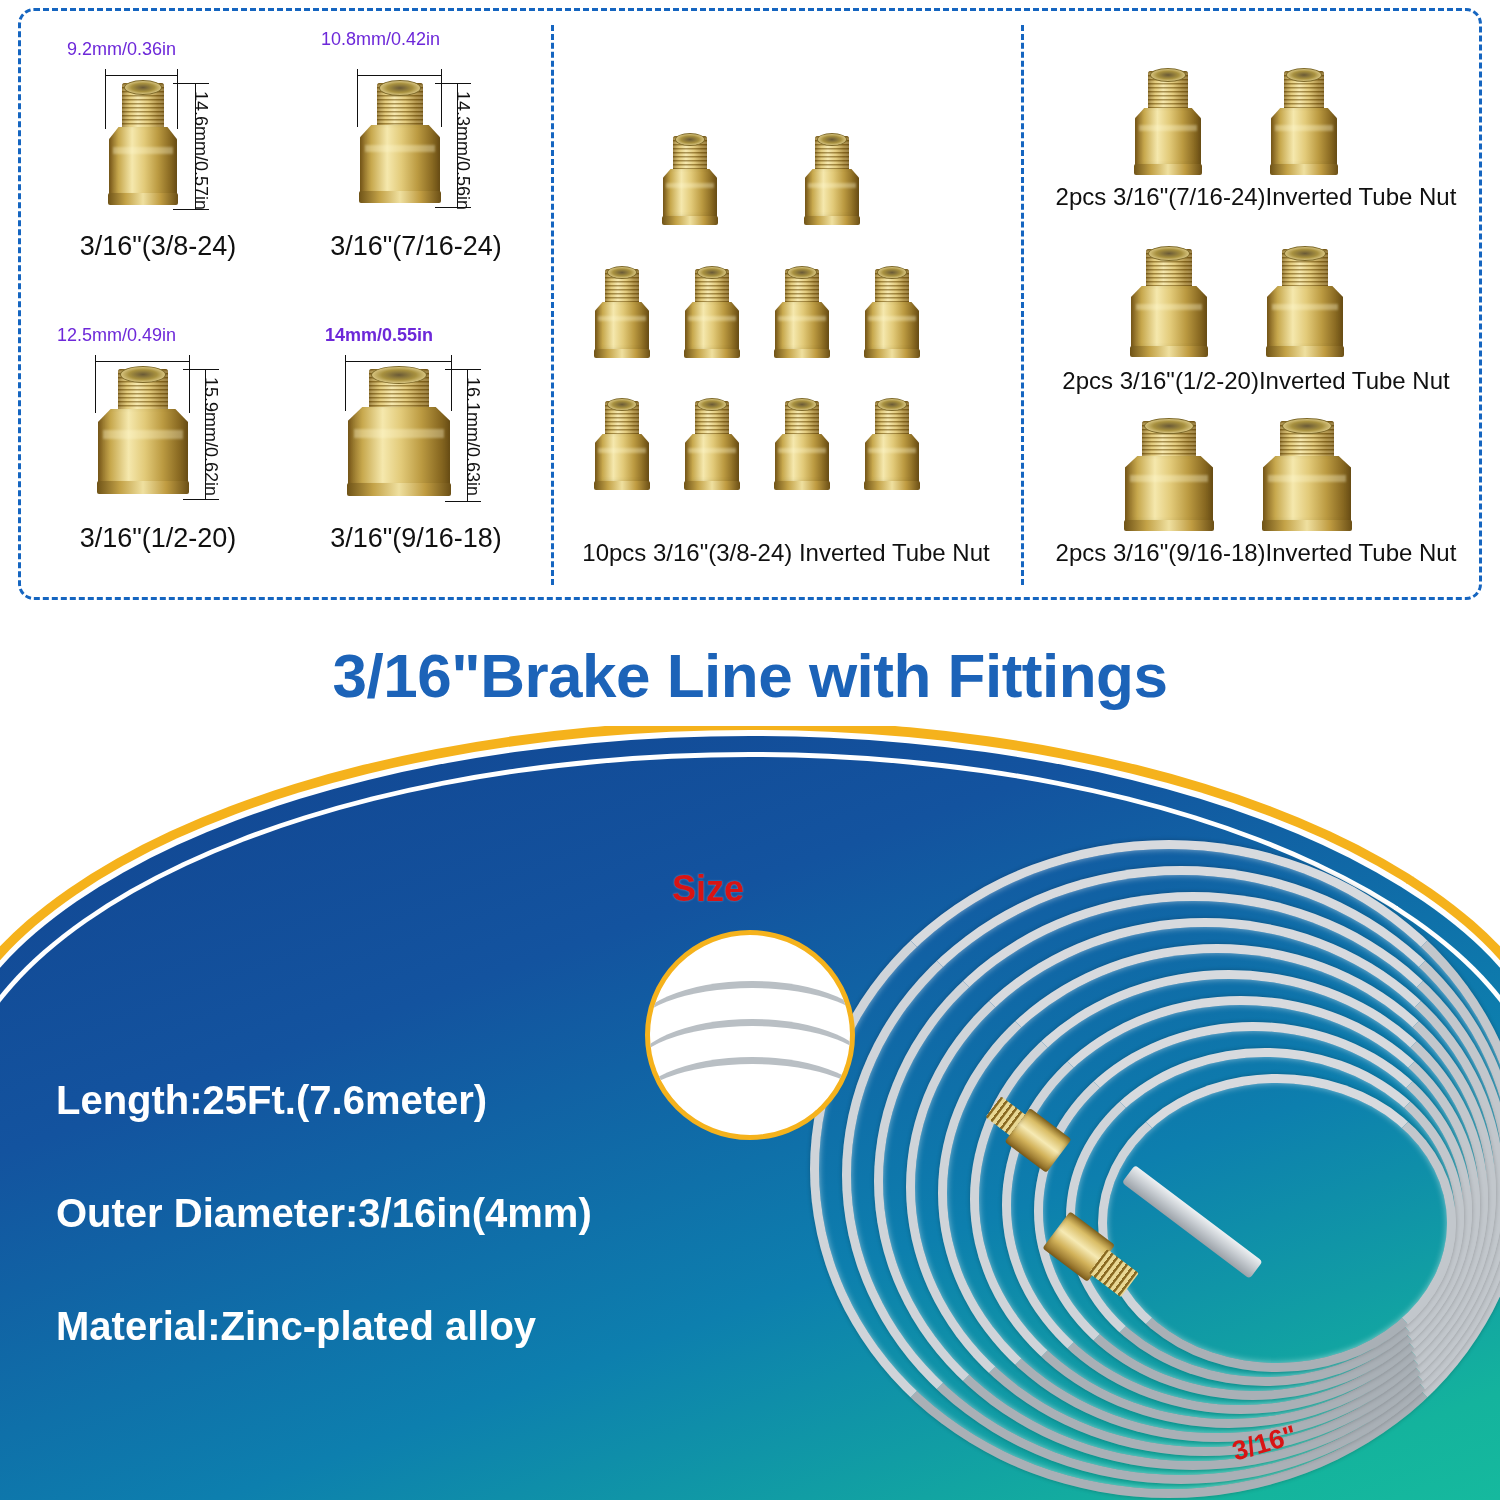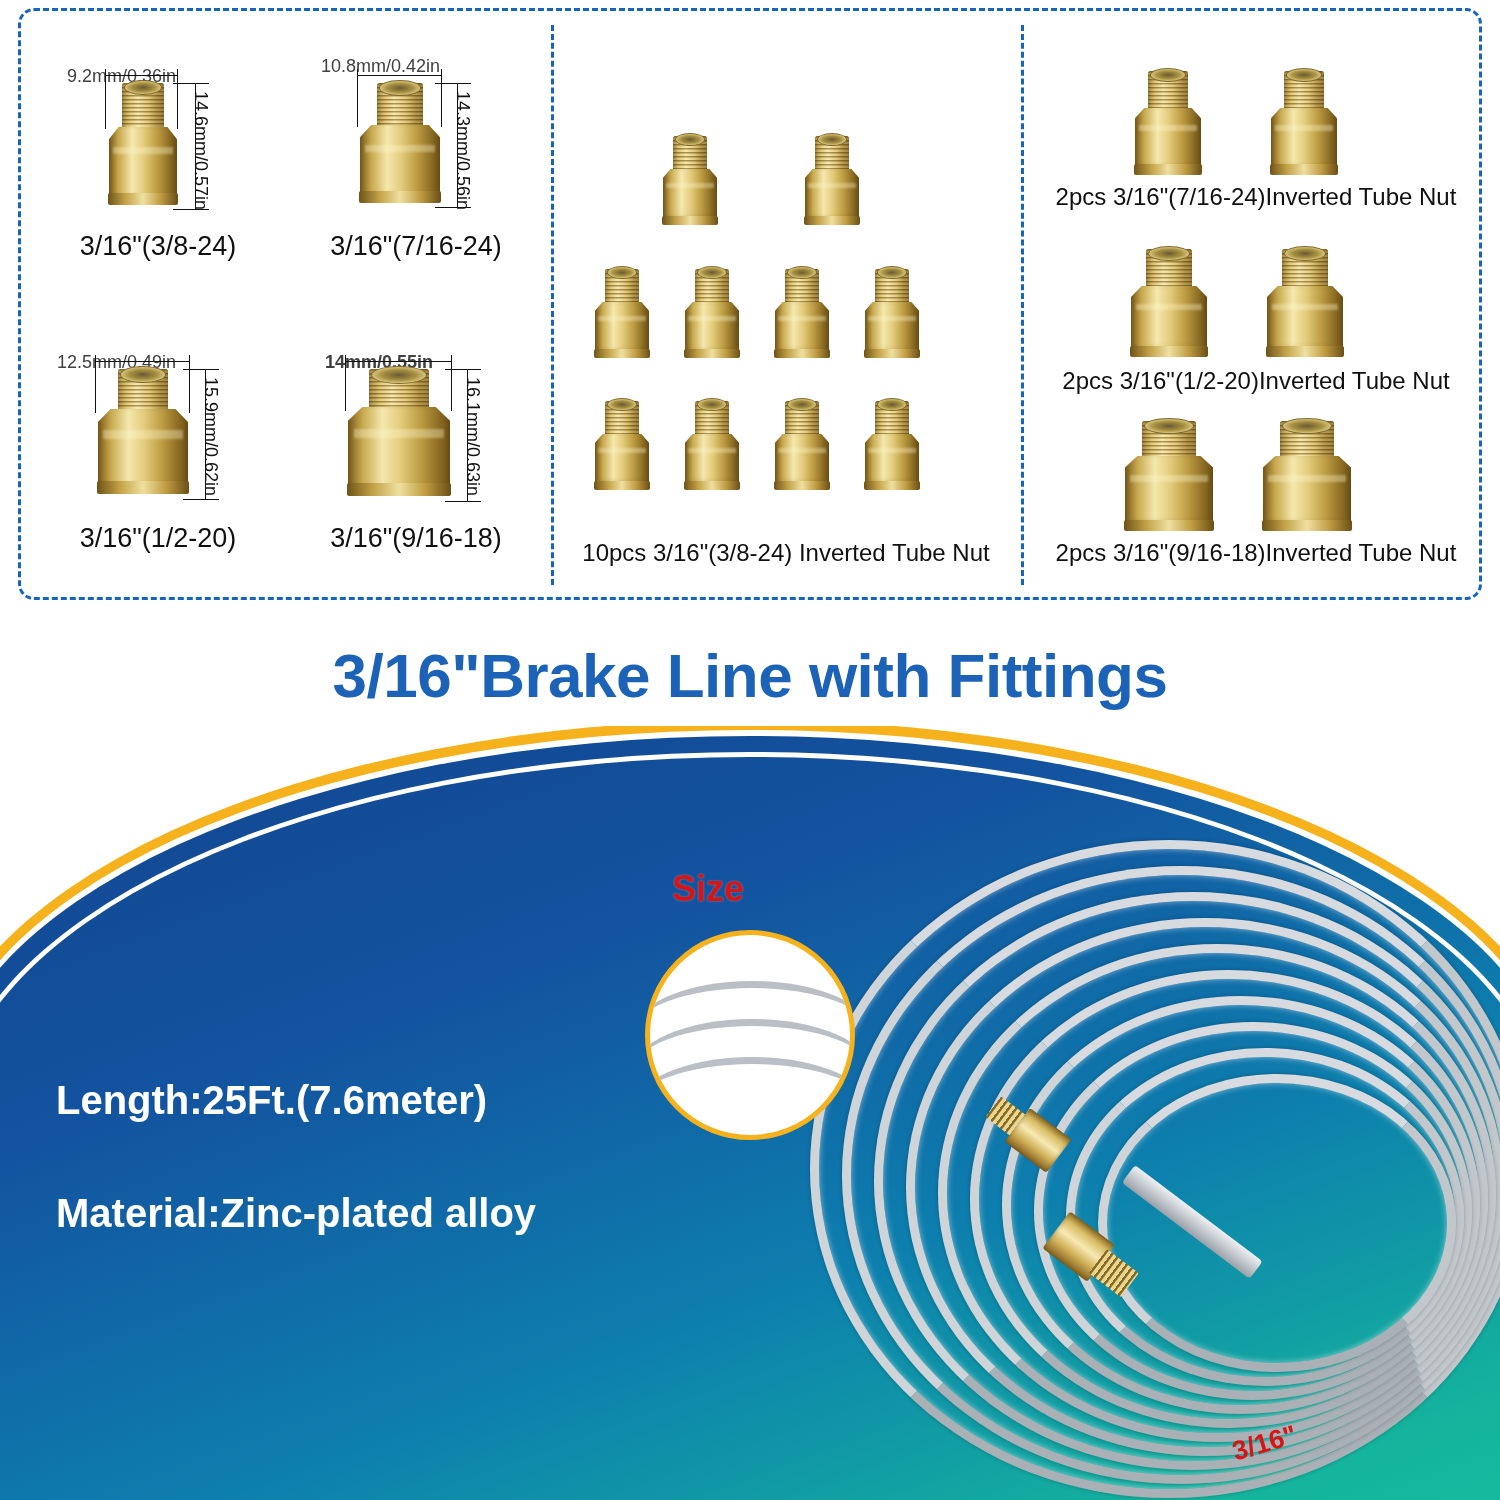--- a/index.html
+++ b/index.html
@@ -45,23 +45,22 @@
     position: absolute;
     left: 0;
     width: 250px;
     text-align: center;
     font-size: 27px;
     color: #101010;
   }
   .hdim {
     position: absolute;
     font-size: 18px;
-    color: #404040;
+    color: #6d28d9;
     white-space: nowrap;
-    margin-top: 27px;
   }
   .hline {
     position: absolute;
     height: 1px;
     background: #111;
   }
   .tick {
     position: absolute;
     width: 1px;
     background: #111;
@@ -537,20 +536,21 @@
     <div class="ring" style="left:188px; top:144px; width:540px; height:480px;"></div>
     <div class="ring" style="left:220px; top:170px; width:500px; height:440px;"></div>
     <div class="ring" style="left:252px; top:196px; width:460px; height:400px;"></div>
     <div class="ring" style="left:284px; top:222px; width:420px; height:360px;"></div>
     <div class="ring" style="left:316px; top:248px; width:380px; height:320px;"></div>
     <div class="ring" style="left:348px; top:274px; width:340px; height:280px;"></div>
   </div>
 
   <div class="spec-list">
     <div>Length:25Ft.(7.6meter)</div>
+    <div>Outer Diameter:3/16in(4mm)</div>
     <div>Material:Zinc-plated alloy</div>
   </div>
 
   <div class="bendy-label">Size</div>
   <div class="bendy-circle">
     <div class="wire" style="top:46px;"></div>
     <div class="wire" style="top:84px;"></div>
     <div class="wire" style="top:122px;"></div>
   </div>
 </div>

